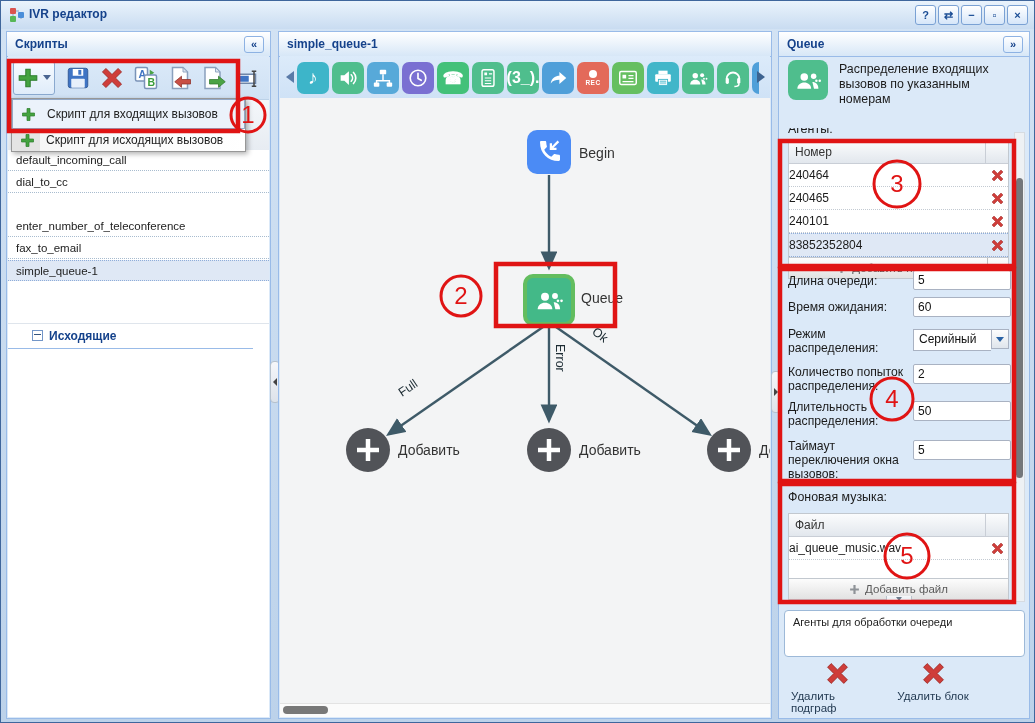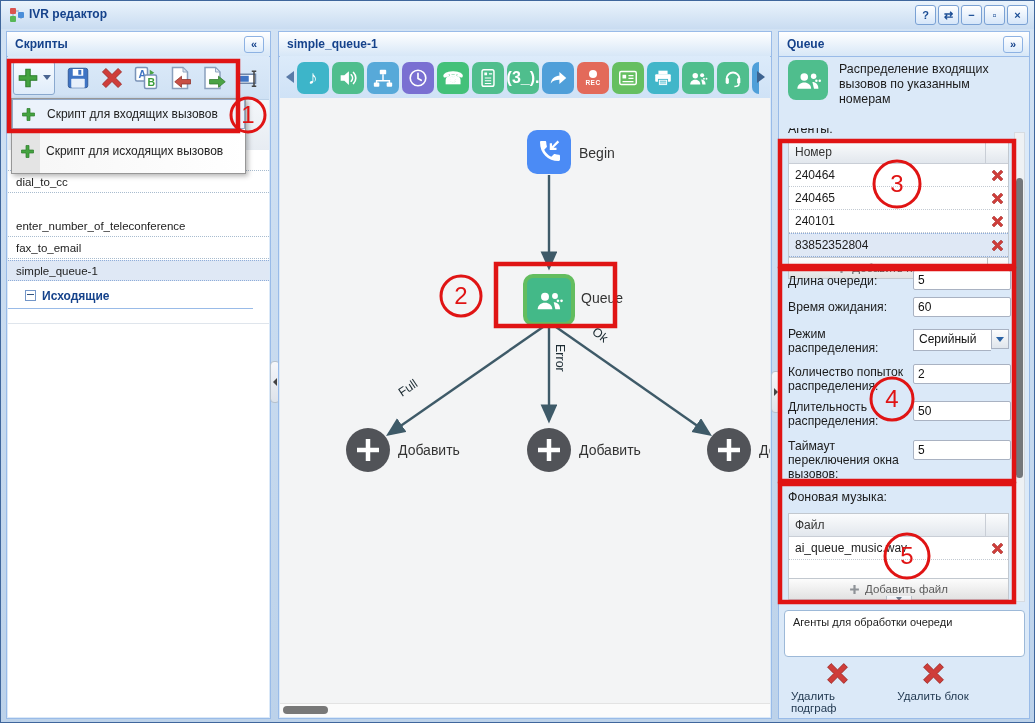--- a/index.html
+++ b/index.html
@@ -27,27 +27,27 @@
   .splitbtn{display:flex;align-items:center;height:32px;border:1px solid #8aa9cf;border-radius:3px;
             background:linear-gradient(#f7fbff,#dfecfa);padding:0 3px;margin-right:8px;}
   .caret{width:0;height:0;border-left:4px solid transparent;border-right:4px solid transparent;border-top:5px solid #4a6591;margin-left:4px;}
   .tbico{width:30px;height:30px;display:flex;align-items:center;justify-content:center;margin-right:4px;}
   .listwrap{position:absolute;left:1px;top:68px;right:1px;bottom:1px;background:#fff;overflow:hidden;}
   .hiddenhdr{position:absolute;left:0;top:0;right:0;height:50px;background:linear-gradient(#f4f7fa,#e7ecf2);border-bottom:1px solid #cdd6e0;}
   .lrow{position:absolute;left:0;right:0;height:21px;font-size:11.5px;color:#222;padding:4px 0 0 8px;
         border-bottom:1px dotted #a8bccf;box-sizing:border-box;background:#fff;}
   .lrow.sel{background:#dfe8f5;border-top:1px dotted #8fadd9;border-bottom:1px dotted #8fadd9;}
   .grow{position:absolute;left:0;right:16px;height:25px;font-size:12px;font-weight:bold;color:#15428b;
-        padding:5px 0 0 17px;border-bottom:1px solid #99bbe8;box-sizing:border-box;background:#fff;}
+        padding:5px 0 0 24px;border-bottom:1px solid #99bbe8;box-sizing:border-box;background:#fff;margin-top:40px;}
   .minusbox{display:inline-block;width:9px;height:9px;border:1px solid #7396c8;margin-right:6px;position:relative;background:#fff;vertical-align:-1px;}
   .minusbox::after{content:"";position:absolute;left:1px;right:1px;top:3px;height:1px;background:#35547f;}
   
   .menu{left:10px;top:97px;width:233px;background:linear-gradient(90deg,#e4e4e4 0,#e4e4e4 28px,#f7f7f7 28px,#ffffff 100%);
         border:1px solid #979797;box-shadow:2px 2px 5px rgba(0,0,0,.3);z-index:40;}
-  .mi{height:44px;display:flex;align-items:center;font-size:12px;color:#222;padding-left:6px;}
+  .mi{height:22px;display:flex;align-items:center;font-size:12px;color:#222;padding-left:6px;}
   .mi .mico{width:18px;margin-right:10px;display:flex;justify-content:center;}
   .mi.hov{border:1px solid #93a9c8;background:#ebf2fb;height:28px;}
   
   #center{left:277px;top:30px;width:494px;height:688px;}
   .btoolbar{position:absolute;left:1px;top:24px;right:1px;height:42px;background:linear-gradient(#dcebfa,#cfe2f6);
             border-bottom:1px solid #aac6e4;}
   .navarrow{position:absolute;top:10px;width:13px;height:22px;display:flex;align-items:center;justify-content:center;}
   .tri-l{width:0;height:0;border-top:6px solid transparent;border-bottom:6px solid transparent;border-right:8px solid #5a7ba8;}
   .tri-r{width:0;height:0;border-top:6px solid transparent;border-bottom:6px solid transparent;border-left:8px solid #3d6390;}
   .iconstrip{position:absolute;left:17px;top:4px;width:462px;height:36px;overflow:hidden;display:flex;gap:3px;align-items:center;}
@@ -70,21 +70,21 @@
   #right{left:777px;top:30px;width:252px;height:688px;}
   .infoicon{left:9px;top:28px;width:40px;height:40px;border-radius:8px;background:#4fbe8d;display:flex;align-items:center;justify-content:center;}
   .desc{left:60px;top:30px;width:178px;font-size:12.4px;line-height:15px;color:#1b1b1b;}
   .clipped{left:9px;top:96px;width:80px;height:12px;overflow:hidden;}
   .clipped span{display:block;margin-top:-6px;font-size:12.5px;color:#1b1b1b;}
   .tbl{position:absolute;left:9px;width:221px;background:#fff;border:1px solid #c2c8cf;box-sizing:border-box;}
   .thead{height:22px;background:linear-gradient(#fbfcfd,#e2e7ed);border-bottom:1px solid #c9ced6;display:flex;}
   .thead .hc1{flex:1;font-size:12px;color:#333;padding:4px 0 0 6px;border-right:1px solid #c9ced6;}
   .thead .hc2{width:22px;}
   .trow{height:22px;display:flex;align-items:center;border-bottom:1px dotted #c3cad2;font-size:12px;color:#1b1b1b;}
-  .trow .v{flex:1;padding-left:6px;}
+  .trow .v{flex:1;}
   .trow .xcell{width:22px;display:flex;justify-content:center;}
   .trow.sel{background:#dfe8f5;border-top:1px dotted #8fadd9;border-bottom:1px dotted #8fadd9;}
   .trow.empty{height:18px;border-bottom:none;}
   .addbtn{height:20px;background:linear-gradient(#fcfcfc,#e2e2e2);border-top:1px solid #c2c8cf;display:flex;align-items:center;}
   .addbtn .main{flex:1;display:flex;align-items:center;justify-content:center;font-size:11.5px;color:#5a5a5a;gap:5px;}
   .addbtn .dd{width:20px;height:100%;border-left:1px solid #bdbdbd;display:flex;align-items:center;justify-content:center;}
   .flabel{position:absolute;left:9px;width:126px;font-size:12.2px;line-height:14px;color:#1b1b1b;}
   .fld{position:absolute;left:134px;width:88px;height:16px;border:1px solid #a9b2c2;border-radius:2px;
        font-family:"Liberation Sans",sans-serif;font-size:12px;color:#111;padding:1px 4px;background:#fff;}
   .combo{position:absolute;left:134px;display:flex;}

